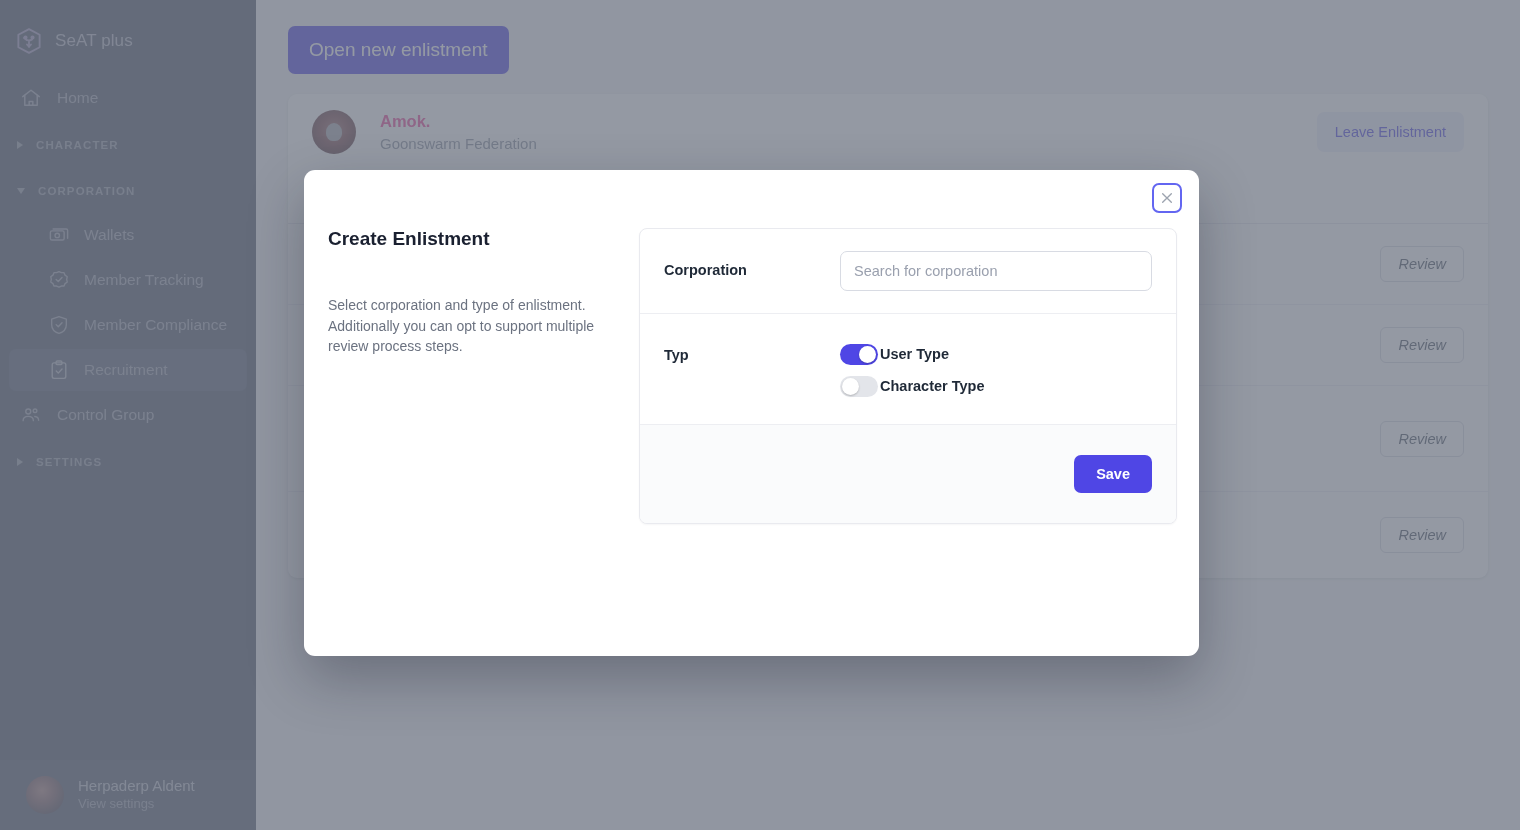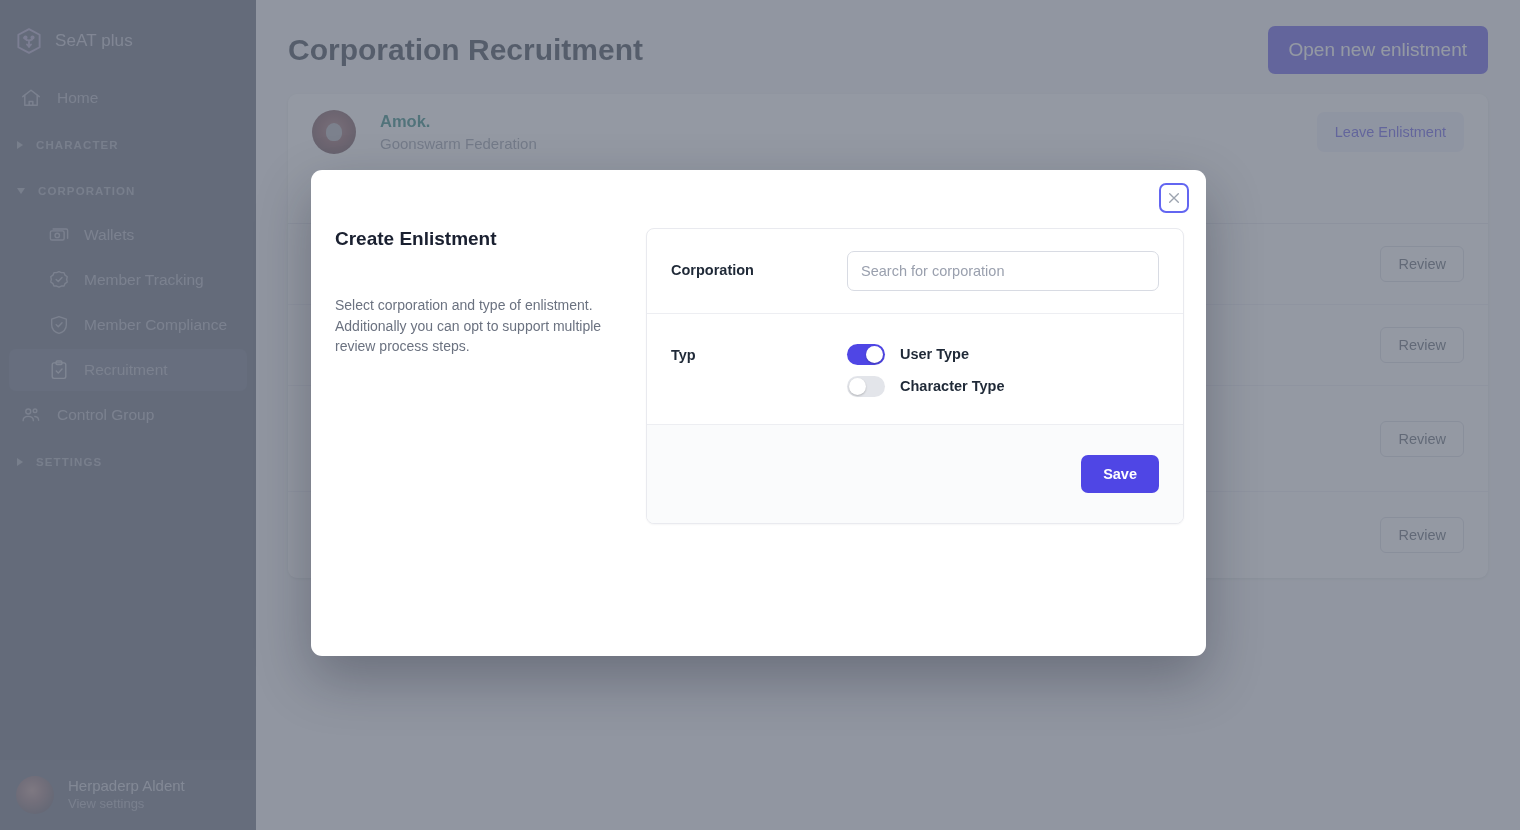--- a/index.html
+++ b/index.html
@@ -41,21 +41,21 @@
     height: 40px; margin: 6px 9px 2px; padding-left: 8px;
     color: #9ba0ad; font-size: 11.5px; font-weight: 700; letter-spacing: 1.1px;
     cursor: pointer;
   }
   .caret-r { width: 0; height: 0; border-left: 6px solid #9ba0ad;
              border-top: 4.5px solid transparent; border-bottom: 4.5px solid transparent; flex:none; }
   .caret-d { width: 0; height: 0; border-top: 6px solid #9ba0ad;
              border-left: 4.5px solid transparent; border-right: 4.5px solid transparent; flex:none; }
   .user-box {
     height: 70px; background: #5a6174;
-    display: flex; align-items: center; gap: 14px; padding-left: 16px;
+    display: flex; align-items: center; gap: 14px; padding-left: 26px;
     cursor: pointer;
   }
   .user-av {
     width: 38px; height: 38px; border-radius: 50%; flex: none;
     background: radial-gradient(circle at 42% 38%, #b08a87 0%, #8a6b70 35%, #5f5560 70%, #4c4a55 100%);
   }
   .user-name { font-size: 15px; color: #bfc3cd; line-height: 1.25; }
   .user-sub  { font-size: 13px; color: #a0a5b2; line-height: 1.3; }
 
   
@@ -87,52 +87,52 @@
   .corp-logo {
     width: 44px; height: 44px; border-radius: 50%; flex: none;
     background: radial-gradient(circle at 50% 45%, #9b6f72 0%, #7d4b50 40%, #5d3b42 75%, #3f2f35 100%);
     position: relative;
   }
   .corp-logo::after {
     content: ""; position: absolute; left: 50%; top: 50%;
     width: 16px; height: 18px; transform: translate(-50%,-50%);
     background: #a9aab0; border-radius: 50% 50% 42% 42%;
   }
-  .corp-name { font-size: 16.5px; font-weight: 700; color: #0f766e; line-height: 1.35; }
+  .corp-name { font-size: 16.5px; font-weight: 700; color: #ec4899; line-height: 1.35; }
   .corp-alli { font-size: 15px; color: #8b93a3; line-height: 1.4; }
   .btn-soft {
     background: #eef0fb; color: #4f46e5; border: none; border-radius: 7px;
     font-size: 14.5px; padding: 12px 18px; cursor: pointer; font-family: inherit;
   }
   .tabs { display: flex; border-bottom: 1px solid #e5e7eb; padding: 0 24px; }
   .tab {
     padding: 17px 20px; font-size: 15px; color: #6b7280; cursor: pointer;
   }
   .tab.active { color: #111827; border-bottom: 2px solid #4f46e5; }
   .list-row {
     display: flex; align-items: center; justify-content: space-between;
     padding: 22px 24px; border-bottom: 1px solid #eceef2; min-height: 70px;
   }
   .list-row:last-child { border-bottom: none; }
   .row-txt { font-size: 15px; color: #374151; }
   .btn-outline {
     background: #fff; color: #4b5563; border: 1px solid #d6d9e0;
     border-radius: 6px; font-size: 14.5px; padding: 9px 17px;
-    cursor: pointer; font-family: inherit; flex: none;
+    cursor: pointer; font-family: inherit; flex: none; font-style: italic;
   }
 
   
   .scrim {
     position: absolute; inset: 0;
     background: rgba(107,114,128,.72);
   }
 
   
   .modal {
-    position: absolute; left: 311px; top: 170px;
+    position: absolute; left: 304px; top: 170px;
     width: 895px; height: 486px;
     background: #fff; border-radius: 11px;
     box-shadow: 0 22px 55px rgba(15,20,35,.30);
   }
   .modal-close {
     position: absolute; right: 17px; top: 13px;
     width: 30px; height: 30px; border-radius: 7px;
     background: #fff; border: 2px solid #6366f1;
     display: flex; align-items: center; justify-content: center;
     cursor: pointer; padding: 0;
@@ -153,21 +153,21 @@
     width: 176px; flex: none; font-size: 14.5px; color: #1f2937;
     font-weight: 600; padding-top: 11px;
   }
   .finput {
     width: 336px; height: 40px; border: 1px solid #d8dbe3;
     border-radius: 7px; padding: 0 13px; font-size: 14.5px;
     color: #111827; font-family: inherit; background: #fff; outline: none;
   }
   .finput::placeholder { color: #9aa0ae; }
   .toggles { padding-top: 2px; }
-  .tog-line { display: flex; align-items: center; gap: 15px; height: 32px; }
+  .tog-line { display: flex; align-items: center; gap: 2px; height: 32px; }
   .tog {
     width: 38px; height: 21px; border-radius: 11px; flex: none;
     position: relative; cursor: pointer; background: #e3e5ea;
   }
   .tog.on { background: #4f46e5; }
   .tog .knob {
     position: absolute; top: 2px; left: 2px;
     width: 17px; height: 17px; border-radius: 50%; background: #fff;
     box-shadow: 0 1px 2px rgba(0,0,0,.22);
   }
@@ -279,21 +279,20 @@
       <div>
         <div class="user-name">Herpaderp Aldent</div>
         <div class="user-sub">View settings</div>
       </div>
     </div>
   </aside>
 
   <main class="page">
 
     <div class="page-head">
-      <h1 class="page-title">Corporation Recruitment</h1>
       <button class="btn-primary">Open new enlistment</button>
     </div>
 
     <div class="card">
 
       <div class="corp-row">
         <div class="corp-left">
           <div class="corp-logo"></div>
           <div>
             <div class="corp-name">Amok.</div>

